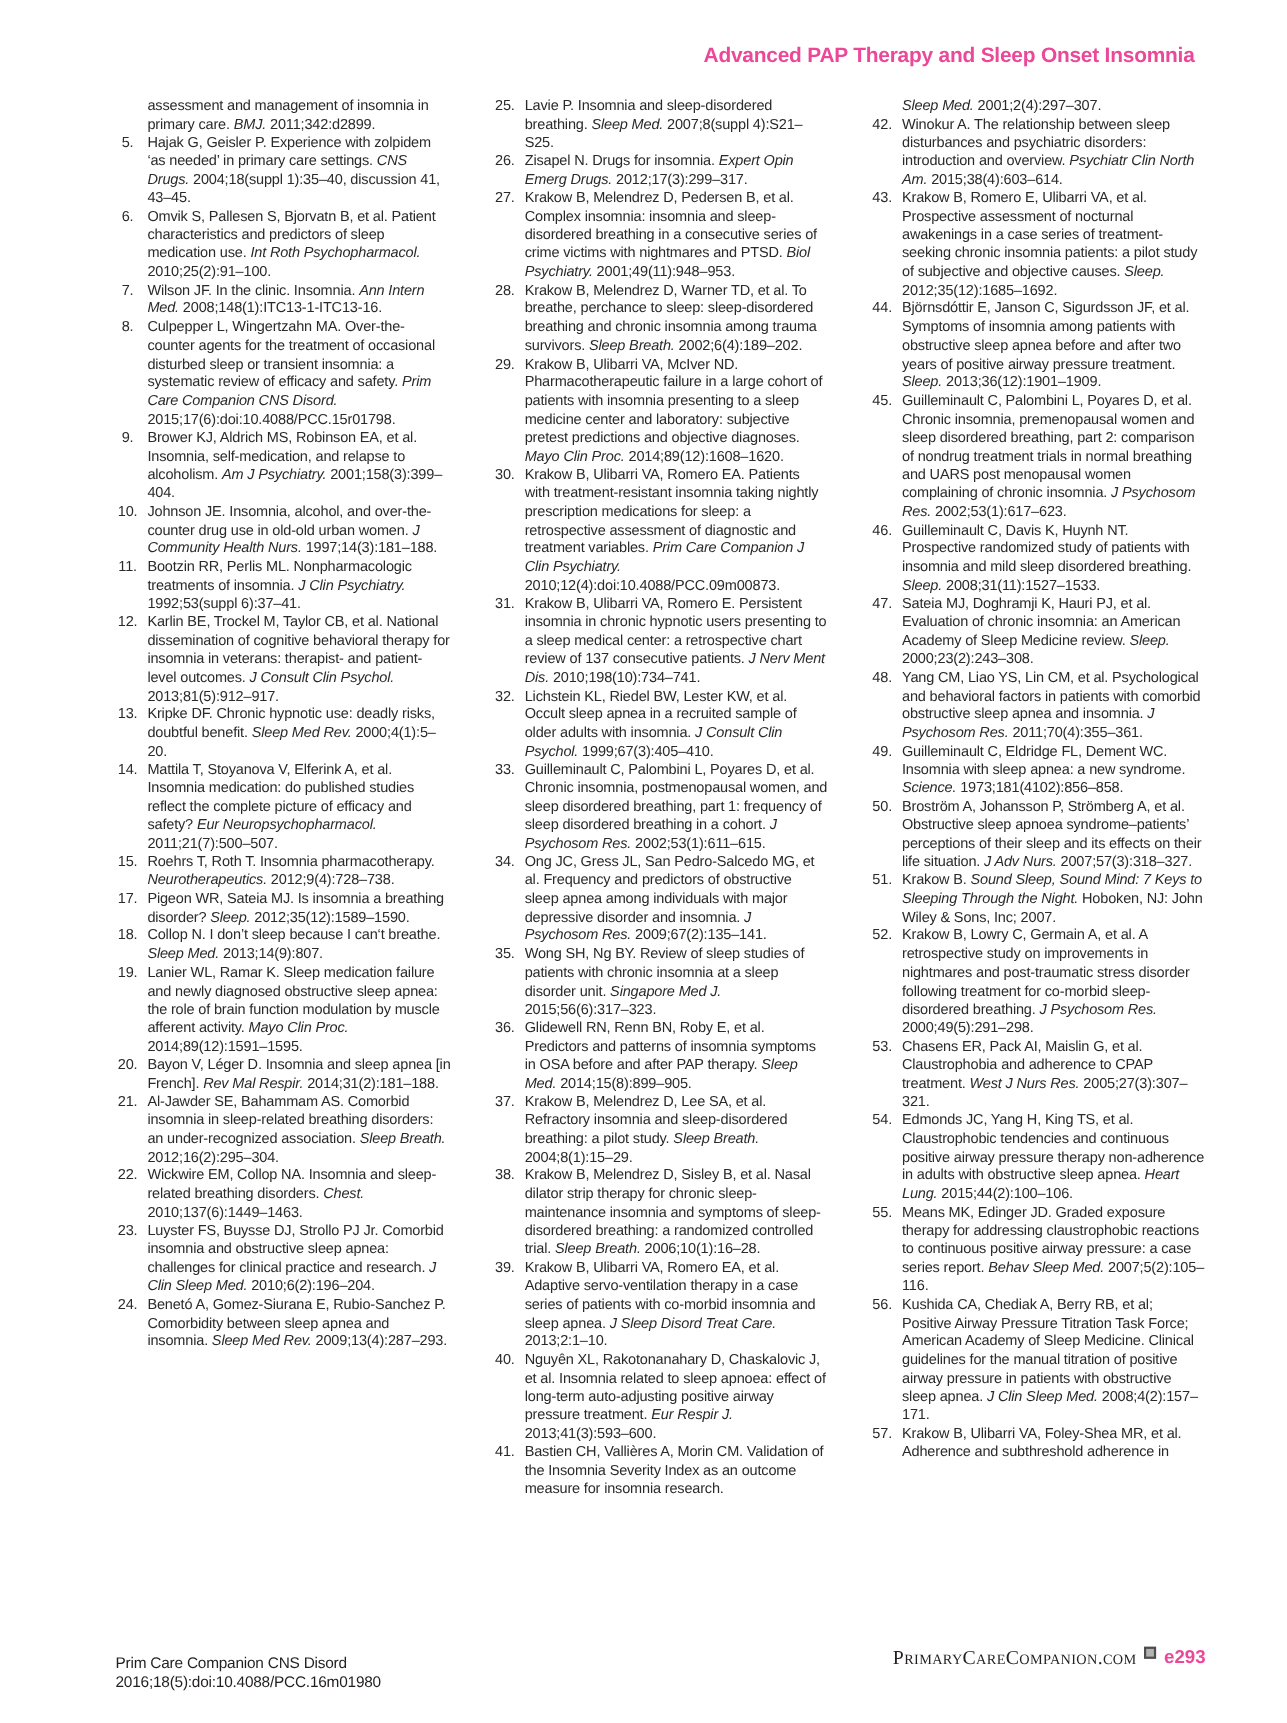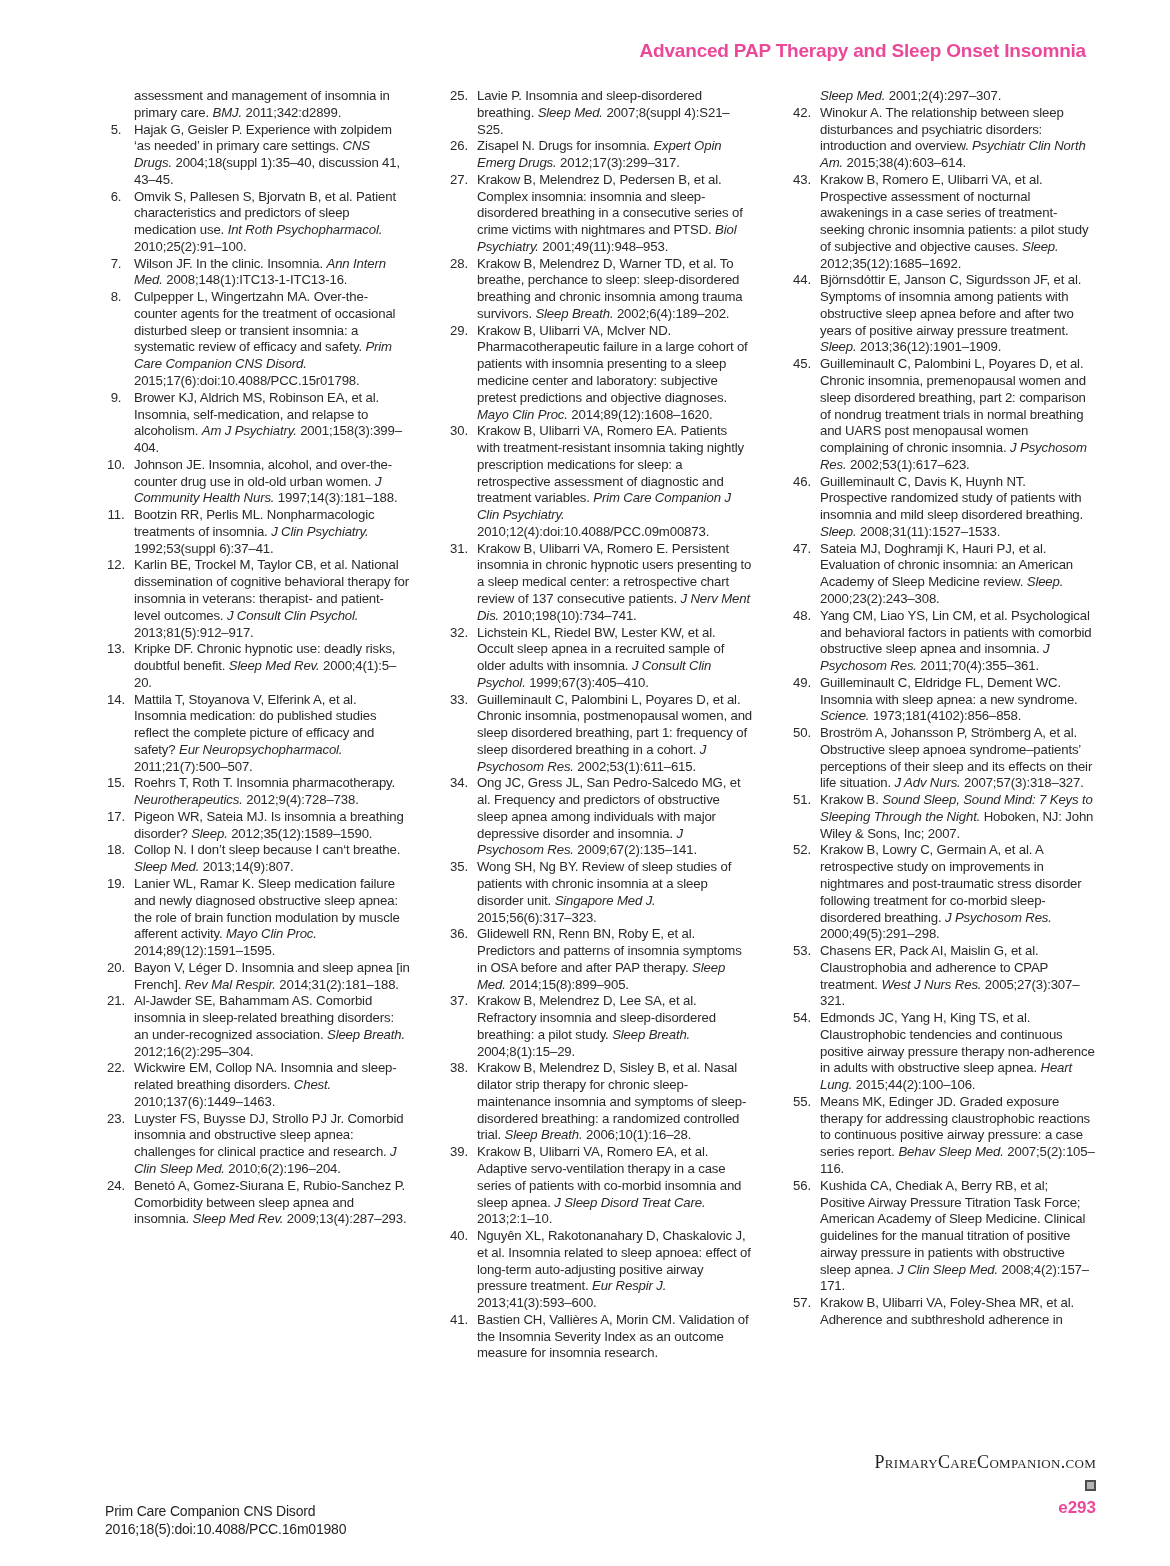--- a/index.html
+++ b/index.html
@@ -64,23 +64,22 @@
     font-size: 14px;
     line-height: 1.3;
     color: #231f20;
     letter-spacing: -0.2px;
   }
   .footer-right {
     position: absolute;
     right: 74px;
     bottom: 48px;
     display: flex;
-    align-items: flex-end;
+    align-items: flex-start;
     gap: 7px;
-    flex-direction: column;
   }
   .footer-site {
     font-family: "Liberation Serif", serif;
     font-variant: small-caps;
     font-size: 18px;
     color: #231f20;
     letter-spacing: 0.3px;
   }
   .footer-box-icon {
     display: inline-block;

